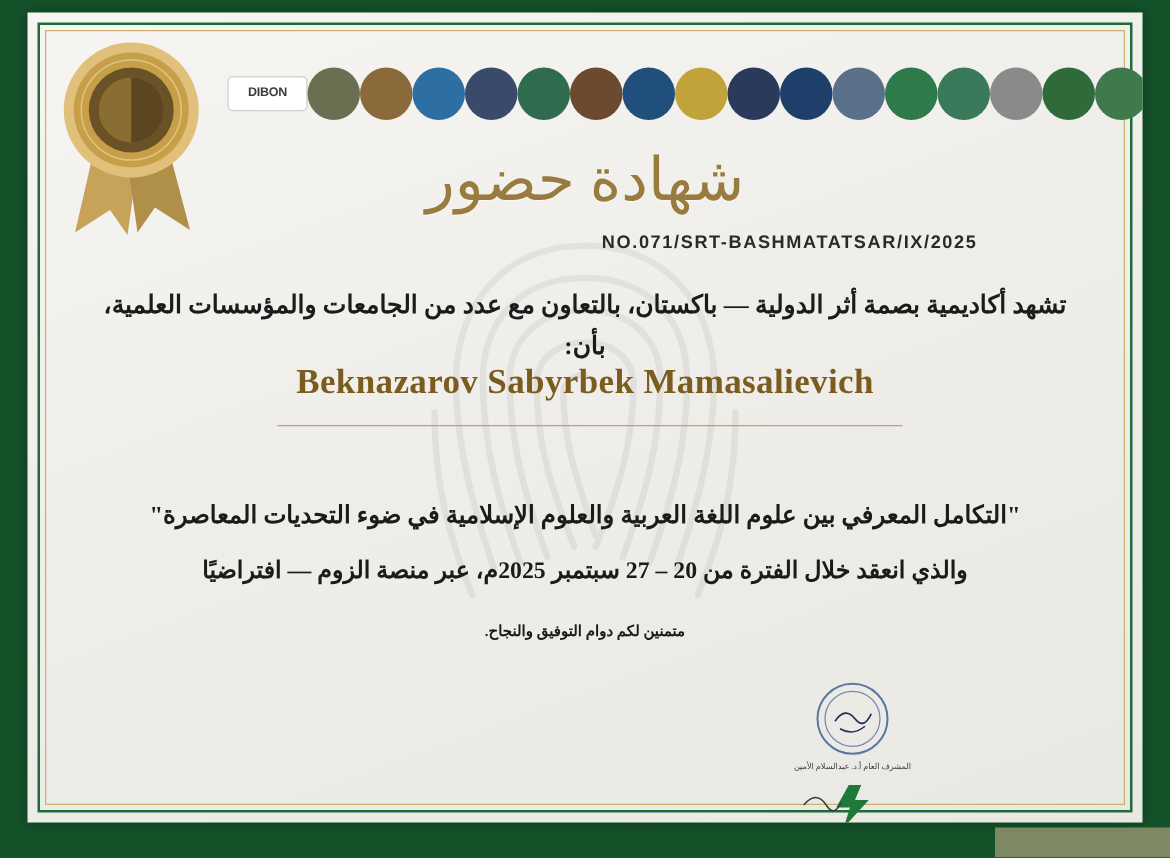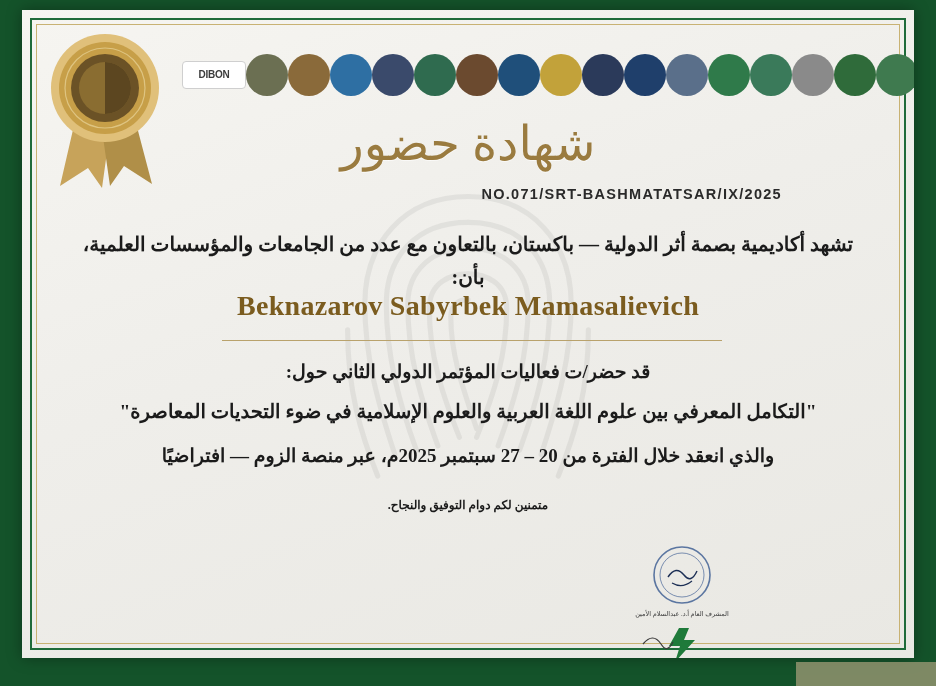--- a/index.html
+++ b/index.html
@@ -319,21 +319,20 @@
       </div>
 
     </div>
 
     <div class="cert-title">شهادة حضور</div>
     <div class="cert-number">NO.071/SRT-BASHMATATSAR/IX/2025</div>
 
     <div class="cert-body recipient">Beknazarov Sabyrbek Mamasalievich</div>
     <div class="cert-body intro">تشهد أكاديمية بصمة أثر الدولية — باكستان، بالتعاون مع عدد من الجامعات والمؤسسات العلمية، بأن:</div>
     <div class="rule"></div>
-    <div class="cert-body line-attend">قد حضر/ت فعاليات المؤتمر الدولي الثاني حول:</div>
     <div class="cert-body line-theme">"التكامل المعرفي بين علوم اللغة العربية والعلوم الإسلامية في ضوء التحديات المعاصرة"</div>
     <div class="cert-body line-date">والذي انعقد خلال الفترة من 20 – 27 سبتمبر 2025م، عبر منصة الزوم — افتراضيًا</div>
     <div class="cert-body line-wish">متمنين لكم دوام التوفيق والنجاح.</div>
 
     <div class="signatures">
 
       <div class="sig">
         <div class="sig-mark">
           <svg width="64" height="64" viewBox="0 0 64 64">
             <circle cx="32" cy="32" r="28" fill="none" stroke="#2b4f8a" stroke-width="1.6" opacity="0.75"></circle>

